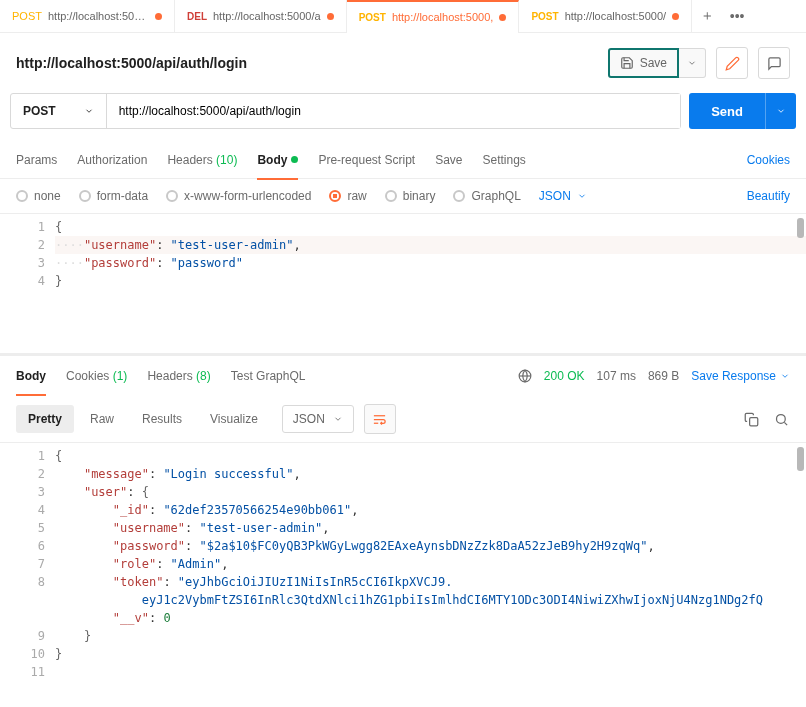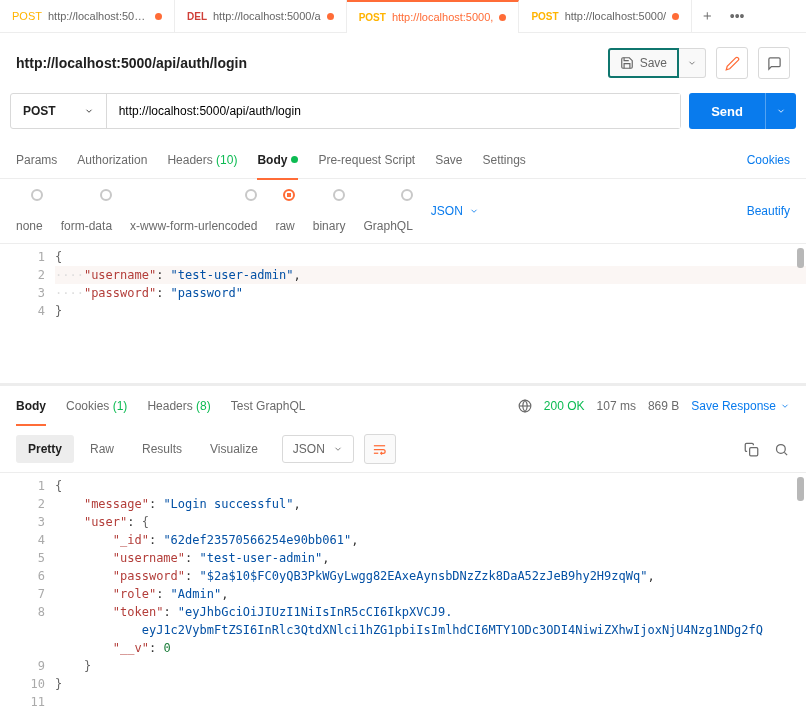--- a/index.html
+++ b/index.html
@@ -39,21 +39,21 @@
   .req-tabs { display: flex; align-items: center; padding: 0 16px; border-bottom: 1px solid #ededed; gap: 20px; height: 38px; font-size: 12px; }
   .req-tab { color: #6b6b6b; cursor: pointer; height: 38px; display: flex; align-items: center; position: relative; }
   .req-tab.active { color: #212121; font-weight: 600; }
   .req-tab.active::after { content: ""; position: absolute; bottom: -1px; left: 0; right: 0; height: 2px; background: #ff6c37; }
   .count { color: #0cbb52; }
   .green-dot { width: 7px; height: 7px; border-radius: 50%; background: #0cbb52; margin-left: 4px; }
   .req-tabs .right { margin-left: auto; color: #097bed; cursor: pointer; }
 
   
   .bodytype-row { display: flex; align-items: center; padding: 10px 16px; gap: 18px; font-size: 12px; color: #6b6b6b; }
-  .radio { display: flex; align-items: flex-end; gap: 18px; cursor: pointer; flex-direction: column; }
+  .radio { display: flex; align-items: center; gap: 6px; cursor: pointer; }
   .radio-dot { width: 12px; height: 12px; border-radius: 50%; border: 2px solid #c8c8c8; display: inline-block; }
   .radio.sel .radio-dot { border-color: #ff6c37; background: radial-gradient(circle, #ff6c37 40%, transparent 44%); }
   .lang-select { color: #097bed; display: flex; align-items: center; gap: 6px; cursor: pointer; }
   .bodytype-row .right { margin-left: auto; color: #097bed; cursor: pointer; }
 
   
   .editor { display: flex; font-family: Menlo, Consolas, monospace; font-size: 12px; border-top: 1px solid #ededed; position: relative; height: 140px; }
   .gutter { width: 55px; text-align: right; padding: 4px 10px 4px 0; color: #aaa; background: #fff; user-select: none; }
   .gutter div { height: 18px; line-height: 18px; }
   .code { flex: 1; padding: 4px 0; position: relative; }

